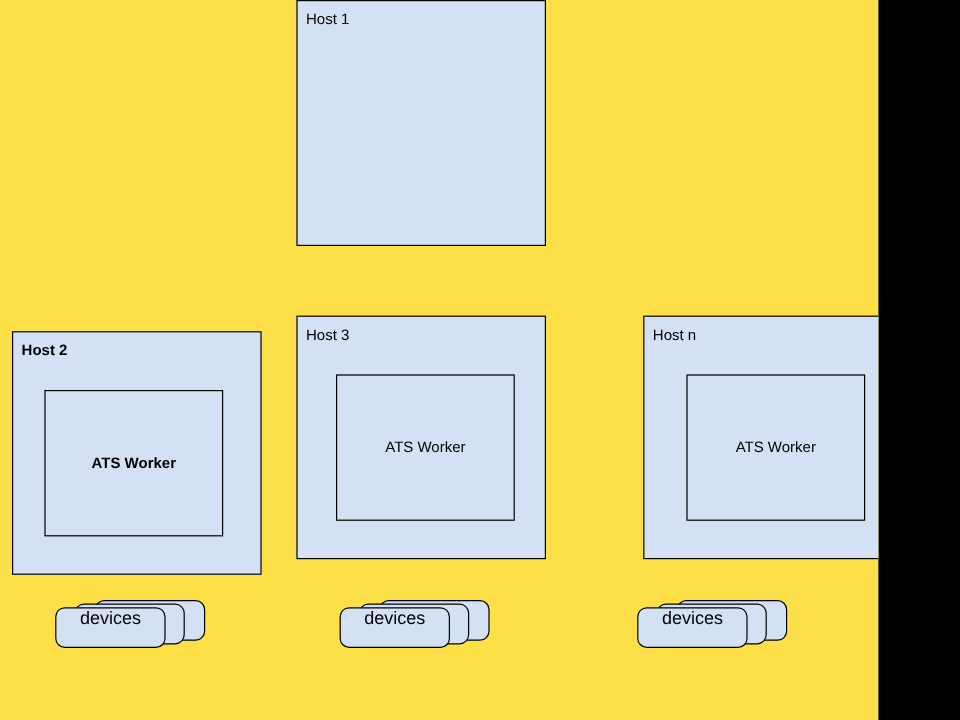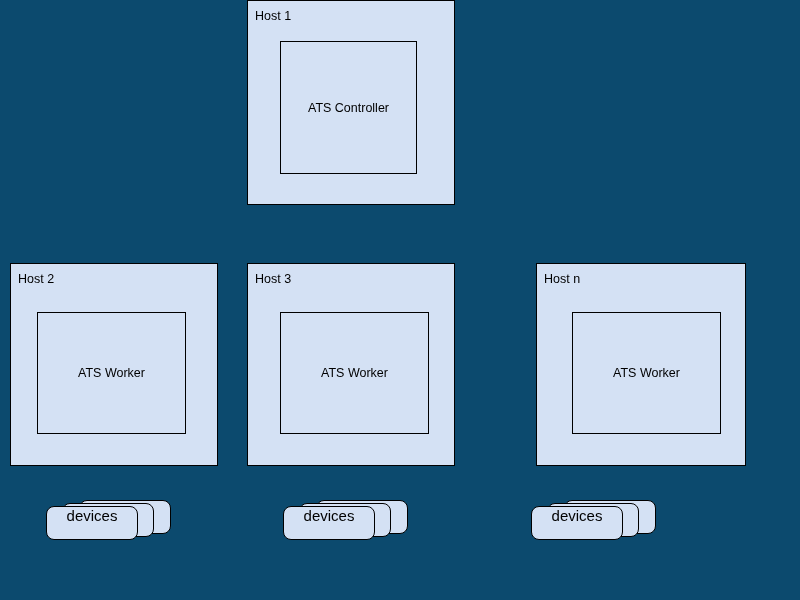--- a/index.html
+++ b/index.html
@@ -2,23 +2,23 @@
 <html><head>
 <meta charset="utf-8">
 <style>
   html, body {
     margin: 0;
     padding: 0;
     background: #000000;
   }
   #canvas {
     position: relative;
-    width: 800px;
+    width: 732px;
     height: 600px;
-    background: #0c4a6e;
+    background: #fde047;
     overflow: hidden;
     font-family: "Liberation Sans", sans-serif;
   }
 
   
   .host-box {
     position: absolute;
     background: #d4e1f4;
     border: 1px solid #000000;
     box-sizing: border-box;
@@ -99,27 +99,24 @@
     white-space: nowrap;
   }
 </style>
 </head>
 <body>
 
 <div id="canvas">
 
   <div class="host-box" style="left:247px; top:0px; width:208px; height:205px;">
     <div class="host-label">Host 1</div>
-    <div class="service-box" style="left:32px; top:40px; width:137px; height:133px;">
-      <span class="service-label">ATS Controller</span>
-    </div>
   </div>
 
 
-  <div class="host-box" style="left:10px; top:263px; width:208px; height:203px;">
+  <div class="host-box" style="left:10px; top:276px; width:208px; height:203px;font-weight:bold;">
     <div class="host-label">Host 2</div>
     <div class="service-box" style="left:26px; top:48px; width:149px; height:122px;">
       <span class="service-label">ATS Worker</span>
     </div>
   </div>
 
   <div class="host-box" style="left:247px; top:263px; width:208px; height:203px;">
     <div class="host-label">Host 3</div>
     <div class="service-box" style="left:32px; top:48px; width:149px; height:122px;">
       <span class="service-label">ATS Worker</span>

